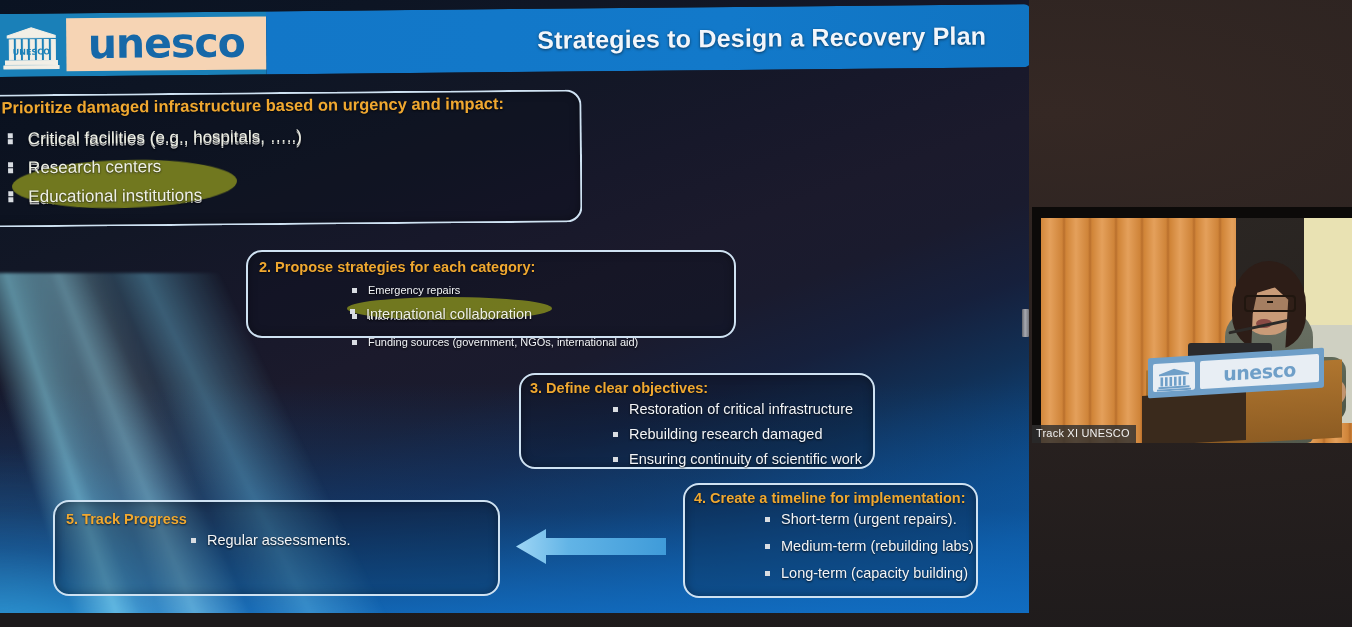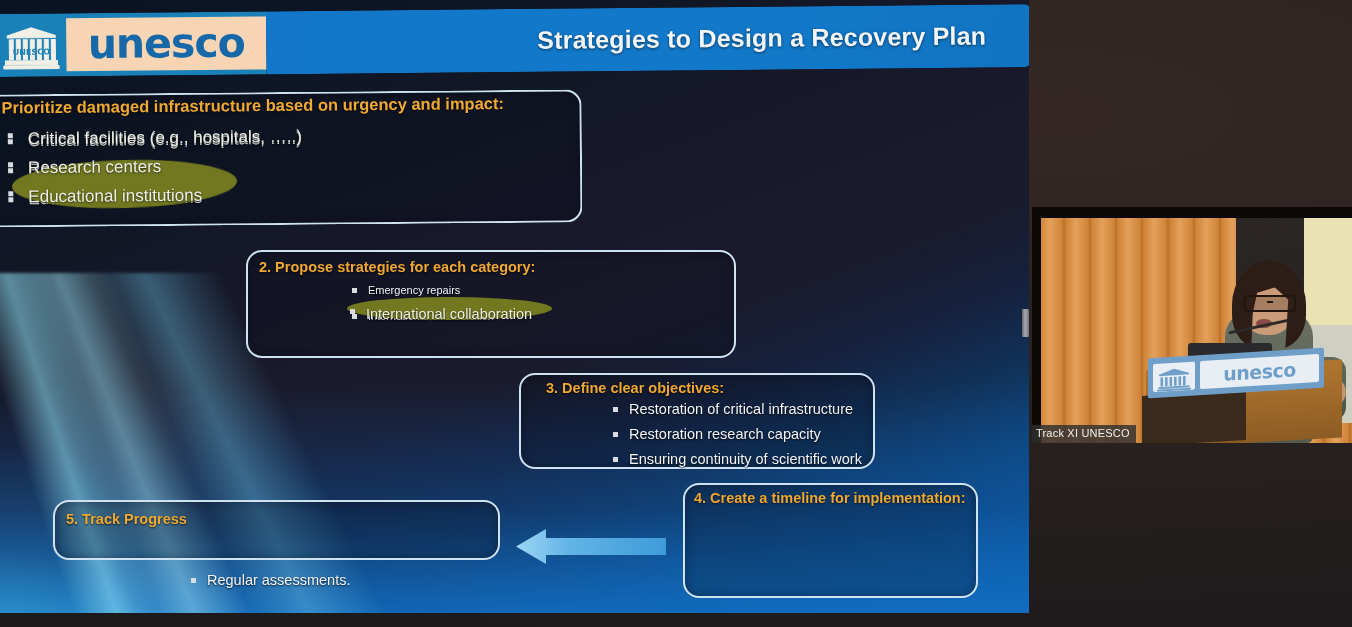--- a/index.html
+++ b/index.html
@@ -128,45 +128,45 @@
     border-left:none;border-radius:0 16px 16px 0;
   }
   #box1 .box-title{
     position:absolute;left:24px;top:2px;font-size:16.5px;white-space:nowrap;
   }
   #box1 ul.items{position:absolute;left:26px;top:30px;}
   #box1 ul.items li{font-size:17px;line-height:29px;padding-left:24px;}
   #box1 ul.items li:before{top:13px;}
 
   
-  #box2{left:246px;top:250px;width:490px;height:108px;}
+  #box2{left:246px;top:250px;width:490px;height:88px;}
   #box2 .box-title{position:absolute;left:11px;top:7px;font-size:14.5px;}
   #box2 ul.items{position:absolute;left:100px;top:25px;}
   #box2 ul.items li{font-size:11px;line-height:26px;}
   #box2 ul.items li:before{top:11px;}
 
   
   #box3{left:519px;top:373px;width:356px;height:96px;}
-  #box3 .box-title{position:absolute;left:9px;top:5px;font-size:14.5px;margin-left:16px;}
+  #box3 .box-title{position:absolute;left:9px;top:5px;font-size:14.5px;}
   #box3 ul.items{position:absolute;left:88px;top:22px;}
   #box3 ul.items li{font-size:14.5px;line-height:25px;}
   #box3 ul.items li:before{top:10px;}
 
   
   #box4{left:683px;top:483px;width:295px;height:115px;}
   #box4 .box-title{position:absolute;left:9px;top:5px;font-size:14.5px;white-space:nowrap;}
   #box4 ul.items{position:absolute;left:76px;top:21px;}
   #box4 ul.items li{font-size:14.5px;line-height:27px;}
   #box4 ul.items li:before{top:11px;}
 
   
-  #box5{left:53px;top:500px;width:447px;height:60px;}
+  #box5{left:53px;top:500px;width:447px;height:96px;}
   #box5 .box-title{position:absolute;left:11px;top:9px;font-size:14.5px;}
   #box5 ul.items{position:absolute;left:132px;top:26px;}
-  #box5 ul.items li{font-size:14.5px;line-height:25px;margin-top:40px;}
+  #box5 ul.items li{font-size:14.5px;line-height:25px;}
   #box5 ul.items li:before{top:10px;}
 
   
   .hl{
     position:absolute;border-radius:50%;
     background:#79801f;
     opacity:.93;
     pointer-events:none;
     filter:blur(.4px);
   }
@@ -349,42 +349,48 @@
         <li style="font-size:17px;line-height:29px;padding-left:24px;color:#eef0e6;">Research centers</li>
         <li style="font-size:17px;line-height:29px;padding-left:24px;color:#eef0e6;">Educational institutions</li>
       </ul>
     </div>
 
     <div class="box" id="box2">
       <div class="box-title">2. Propose strategies for each category:</div>
       <ul class="items">
         <li>Emergency repairs</li>
         <li>International collaboration</li>
+        <li>Funding sources (government, NGOs, international aid)</li>
       </ul>
     </div>
 
     <div class="hl" id="hl2"></div>
     <div style="position:absolute;left:246px;top:250px;width:490px;height:108px;pointer-events:none;">
       <ul class="items" style="position:absolute;left:100px;top:25px;">
         <li style="font-size:14.5px;line-height:26px;visibility:hidden;">Emergency repairs</li>
         <li style="font-size:14.5px;line-height:26px;color:#eef0e6;">International collaboration</li>
       </ul>
     </div>
 
     <div class="box" id="box3">
       <div class="box-title">3. Define clear objectives:</div>
       <ul class="items">
         <li>Restoration of critical infrastructure</li>
-        <li>Restoration research capacity</li>
+        <li>Rebuilding research damaged</li>
         <li>Ensuring continuity of scientific work</li>
       </ul>
     </div>
 
     <div class="box" id="box4">
       <div class="box-title">4. Create a timeline for implementation:</div>
+      <ul class="items">
+        <li>Short-term (urgent repairs).</li>
+        <li>Medium-term (rebuilding labs)</li>
+        <li>Long-term (capacity building)</li>
+      </ul>
     </div>
 
     <div class="box" id="box5">
       <div class="box-title">5. Track Progress</div>
       <ul class="items">
         <li>Regular assessments.</li>
       </ul>
     </div>
 
     <div id="arrow">

